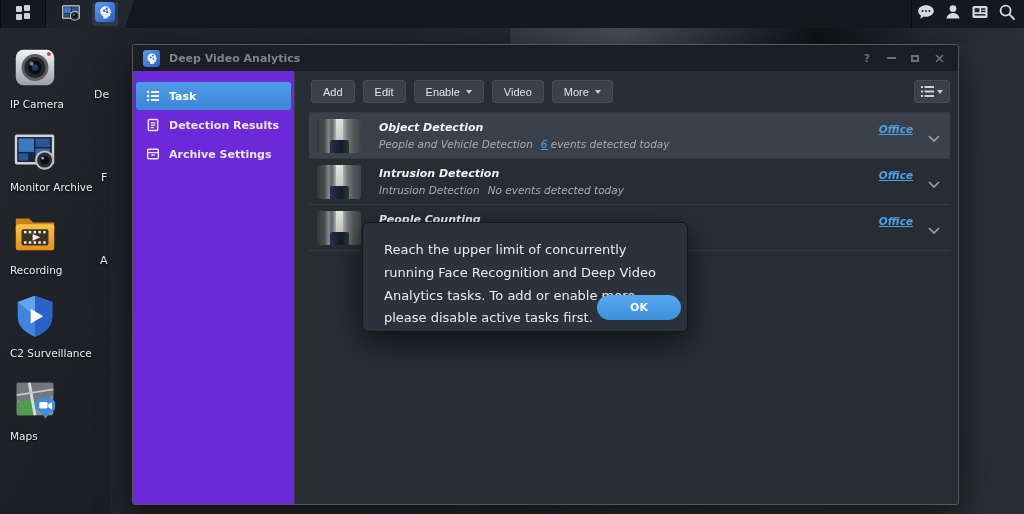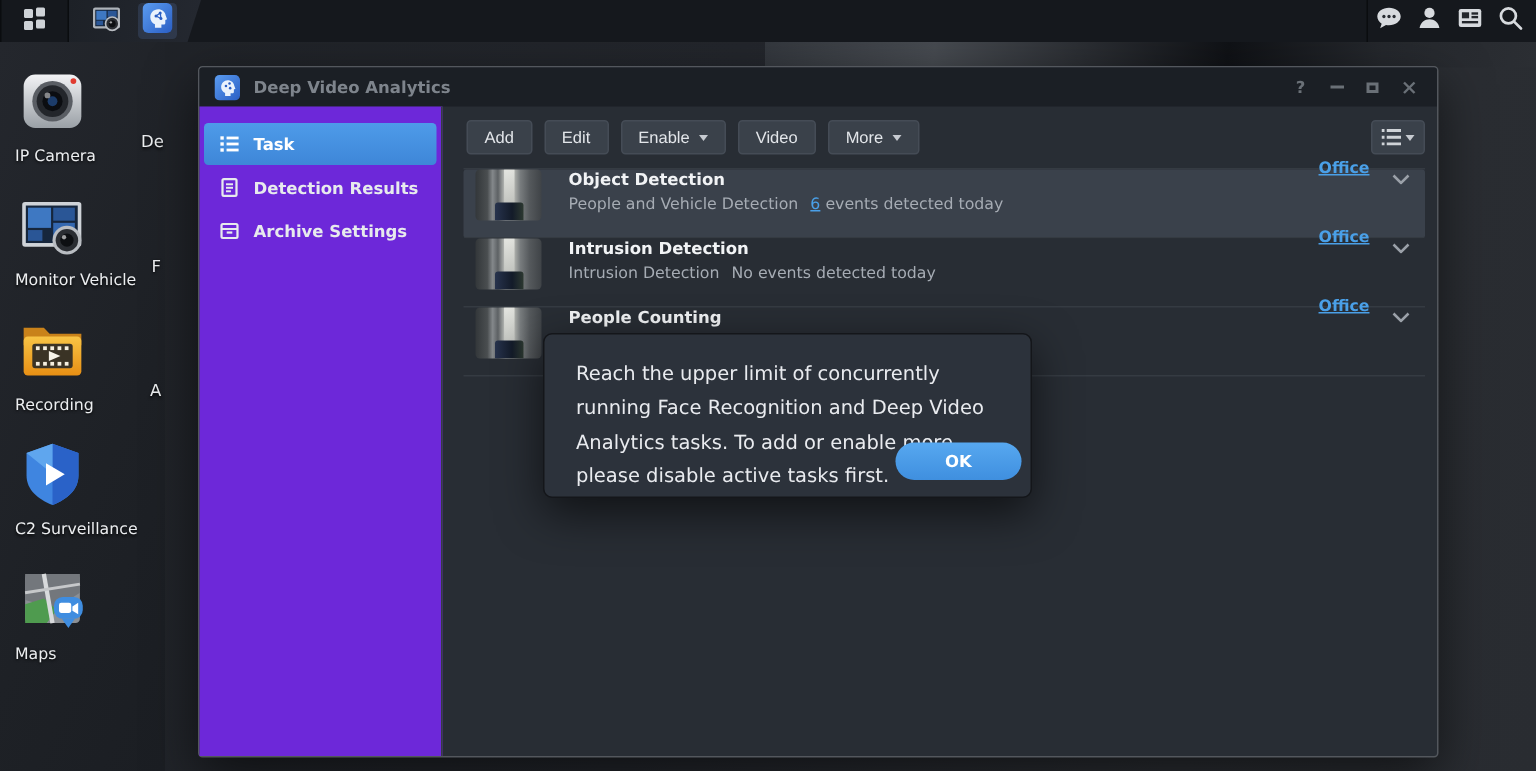--- a/index.html
+++ b/index.html
@@ -55,21 +55,21 @@
   .side-item svg { flex:0 0 14px; }
 
   .content { flex:1; display:flex; flex-direction:column; min-width:0; }
   .toolbar { display:flex; align-items:center; gap:8px; padding:9px 8px 7px 16px; }
   .tb-button { height:23px; padding:0 11px; background:#3a414a; border:1px solid #454c56; border-radius:3px;
     color:#e3e6ea; font-size:11px; display:flex; align-items:center; gap:6px; cursor:pointer; white-space:nowrap; }
   .caret { width:0; height:0; border-left:3.5px solid transparent; border-right:3.5px solid transparent; border-top:4px solid #c6cad0; }
   .view-button { margin-left:auto; width:36px; justify-content:center; gap:3px; padding:0 5px; }
 
   .task-list { margin:2px 8px 0 14px; border-top:1px solid #353b42; }
-  .task-row { height:46px; display:flex; align-items:flex-start; padding:0 10px 0 8px; border-bottom:1px solid #353b42; cursor:pointer; }
+  .task-row { height:46px; display:flex; align-items:center; padding:0 10px 0 8px; border-bottom:1px solid #353b42; cursor:pointer;font-style:italic; }
   .task-row.highlighted { background:#3a414b; border-radius:2px; }
   .thumb { flex:0 0 44px; width:44px; height:34px; border-radius:3px; margin-right:18px; position:relative; overflow:hidden;
     background:linear-gradient(90deg,#33373a 0%,#4a4e50 18%,#84888b 26%,#5d6164 34%,#c9cbc6 46%,#b4b6b1 58%,#787c7e 68%,#55595c 82%,#3f4347 100%); }
   .thumb::before { content:""; position:absolute; left:44%; top:0; width:15%; height:72%;
     background:linear-gradient(180deg,#e9eae5,#c0c2bd); opacity:.85; }
   .thumb::after { content:""; position:absolute; left:30%; bottom:0; width:42%; height:36%;
     background:linear-gradient(90deg,#27334d,#131b29 60%,#2c3830); border-radius:2px 2px 0 0; }
   .task-text { flex:1; min-width:0; display:flex; flex-direction:column; gap:4px; }
   .task-title { font-size:11px; font-weight:bold; color:#f1f3f5; }
   .task-sub { font-size:10.5px; color:#a6acb4; white-space:nowrap; }
@@ -226,21 +226,21 @@
           <rect x="9" y="14" width="16" height="14" fill="#3e78c2"></rect>
           <rect x="26.5" y="14" width="15" height="9" fill="#2a5696"></rect>
           <rect x="9" y="29.5" width="10" height="7.5" fill="#2a5696"></rect>
           <rect x="26.5" y="24.5" width="15" height="12.5" fill="#3468b0"></rect>
           <circle cx="36" cy="36.5" r="10" fill="#b9bdc2"></circle>
           <circle cx="36" cy="36.5" r="7.8" fill="#2a2d32"></circle>
           <circle cx="36" cy="36.5" r="4.6" fill="#0d0f12"></circle>
           <circle cx="34" cy="34.5" r="1.5" fill="#fff" opacity=".6"></circle>
         </svg>
     </span>
-    <span class="desk-label">Monitor Vehicle</span>
+    <span class="desk-label">Monitor Archive</span>
   </div>
   <div class="desk-icon">
     <span>
       <svg viewBox="0 0 52 52">
           <defs>
             <linearGradient id="folG" x1="0" y1="0" x2="0" y2="1">
               <stop offset="0" stop-color="#f8c445"></stop>
               <stop offset="1" stop-color="#e78f14"></stop>
             </linearGradient>
           </defs>

